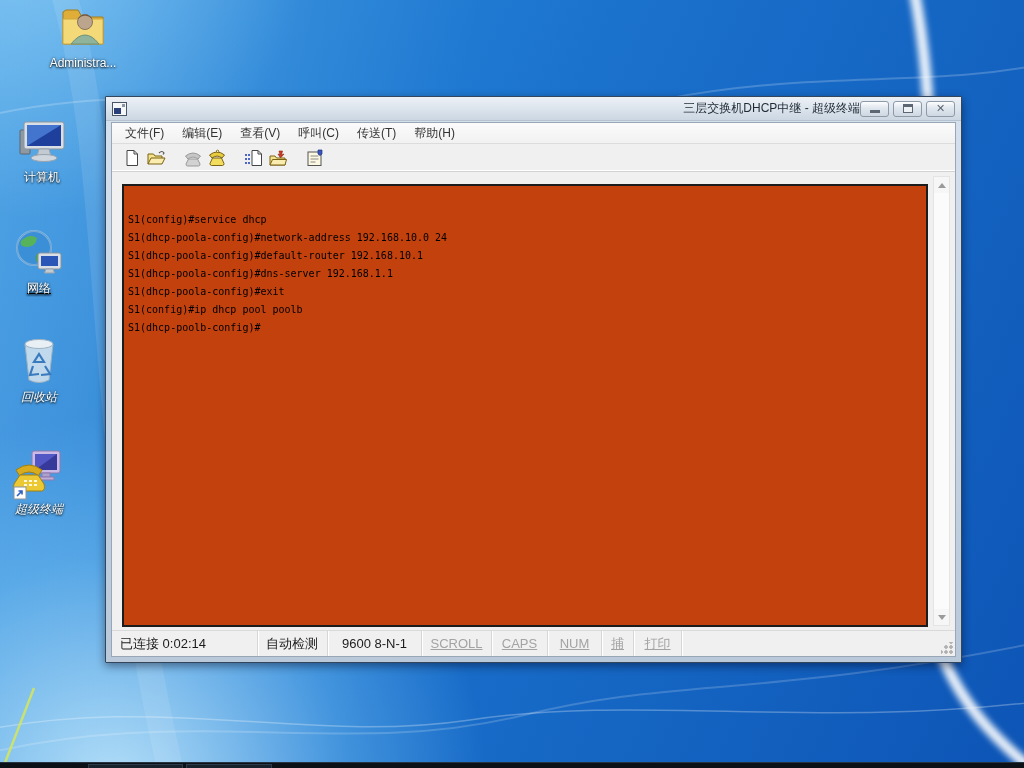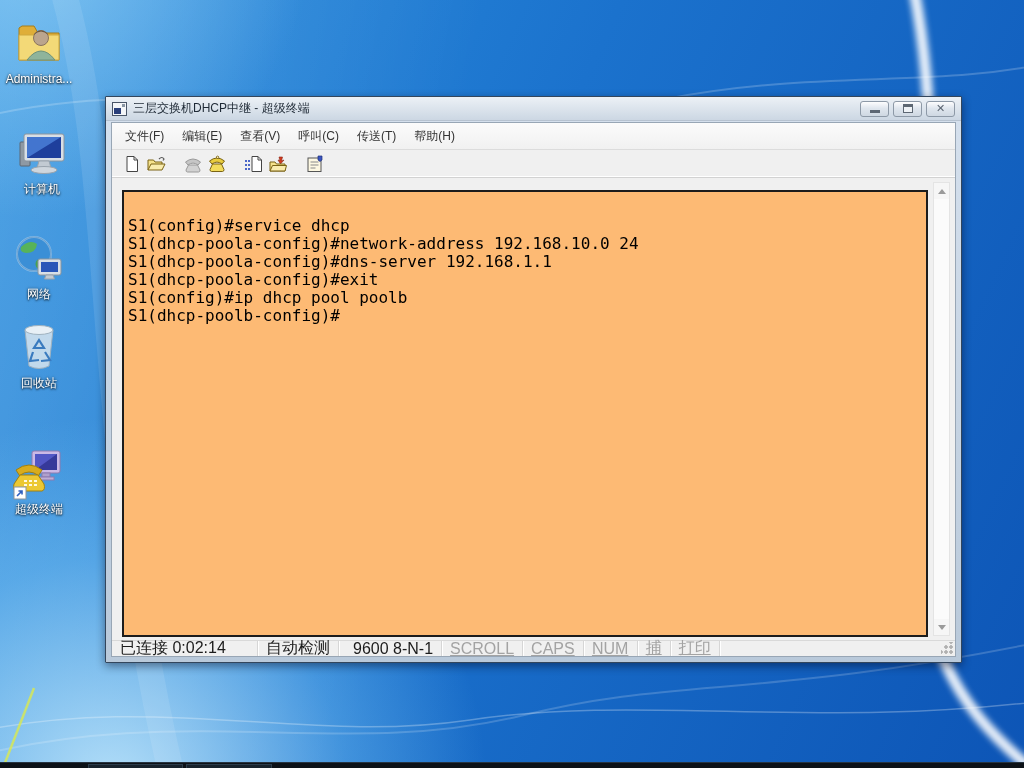--- a/index.html
+++ b/index.html
@@ -35,79 +35,79 @@
   }
   .titlebar {
     height:24px; display:flex; align-items:center; padding:0 6px;
     background:linear-gradient(#ecf1f6, #ccd7e3);
     border-bottom:1px solid #b6c2d0;
   }
   .titlebar .app-ico { width:15px; height:14px; margin-right:6px; position:relative; flex:0 0 auto; }
   .titlebar .app-ico .frame { position:absolute; inset:0; background:#f4f6f8; border:1px solid #4a5668; }
   .titlebar .app-ico .scr { position:absolute; left:2px; bottom:2px; width:7px; height:6px; background:#2a3f7a; }
   .titlebar .app-ico .dot { position:absolute; right:2px; top:2px; width:3px; height:3px; background:#8a96a4; }
-  .title-text { font-size:12px; color:#1f2a36; flex:1 1 auto; white-space:nowrap; overflow:hidden; }
+  .title-text { font-size:12px; color:#1f2a36; flex:1 1 auto; white-space:nowrap; overflow:hidden;text-align:right; }
   .caption-buttons { display:flex; gap:4px; }
   .cap-btn {
     width:29px; height:16px; border:1px solid #8d99a7; border-radius:3px;
     background:linear-gradient(#fdfdfe, #dfe6ee 45%, #cfd8e2);
     display:flex; align-items:center; justify-content:center; cursor:default;
   }
   .cap-btn .min-glyph { width:10px; height:3px; background:#5d6773; margin-top:6px; }
   .cap-btn .max-glyph { width:10px; height:9px; border:1px solid #5d6773; border-top:3px solid #5d6773; background:#eef2f6; }
   .cap-btn .close-glyph { font-size:11px; font-weight:bold; color:#5d6773; line-height:1; }
 
   .window-inner {
     position:absolute; left:5px; right:5px; top:25px; bottom:5px;
     background:#f0f0f0; border:1px solid #98a6b5;
     display:flex; flex-direction:column;
   }
 
   
   .menubar {
-    height:27px; display:flex; align-items:center; padding:0 4px;
+    height:21px; display:flex; align-items:center; padding:0 4px;
     background:linear-gradient(#fbfbfb,#f1f1f1);
     border-bottom:1px solid #dcdcdc; flex:0 0 auto;
   }
   .menu-item { font-size:12px; color:#333; padding:2px 9px; border-radius:2px; }
 
   
   .toolbar {
     height:28px; display:flex; align-items:center; padding:0 8px;
     background:#f0f0f0; border-bottom:1px solid #d2d2d2;
     box-shadow:inset 0 -1px 0 #ffffff; flex:0 0 auto;
   }
   .tool-btn { width:24px; height:24px; display:flex; align-items:center; justify-content:center; border:1px solid transparent; border-radius:2px; }
   .tool-gap { width:13px; }
 
   
   .client { position:relative; flex:1 1 auto; background:#f0f0f0; }
   .terminal {
     position:absolute; left:10px; top:12px; right:27px; bottom:3px;
-    background:#fdba74; border:2px solid #1c1c1c;
+    background:#c2410c; border:2px solid #1c1c1c;
     padding:25px 12px 0 4px;
     font-family:"DejaVu Sans Mono","Liberation Mono",monospace;
-    font-size:16px; line-height:18px; color:#000;
+    font-size:10px; line-height:18px; color:#000;
     overflow:hidden; cursor:text;
   }
   .terminal .tline { white-space:pre; }
 
   .scrollbar {
     position:absolute; right:5px; top:4px; bottom:4px; width:17px;
     background:#fbfbfb; border:1px solid #e4e4e4;
     display:flex; flex-direction:column; justify-content:space-between;
   }
   .sb-btn { height:16px; display:flex; align-items:center; justify-content:center; background:#f6f6f6; }
   .tri-up { width:0; height:0; border-left:4px solid transparent; border-right:4px solid transparent; border-bottom:5px solid #9a9a9a; }
   .tri-down { width:0; height:0; border-left:4px solid transparent; border-right:4px solid transparent; border-top:5px solid #9a9a9a; }
 
   
   .statusbar {
-    height:16px; flex:0 0 auto; display:flex; align-items:flex-end;
-    background:#f0f0f0; border-top:1px solid #d9d9d9; font-size:16px; color:#1c1c1c;
+    height:26px; flex:0 0 auto; display:flex; align-items:flex-end;
+    background:#f0f0f0; border-top:1px solid #d9d9d9; font-size:13px; color:#1c1c1c;
     position:relative;
   }
   .sb-panel { height:100%; display:flex; align-items:center; padding:0 8px; border-right:1px solid #d6d6d6; box-shadow:1px 0 0 #ffffff; white-space:nowrap; }
   .sb-panel.dim { color:#a3a3a3; justify-content:center;text-decoration:underline; }
   .sb-fill { flex:1 1 auto; height:100%; }
   .resize-grip { position:absolute; right:2px; bottom:2px; width:12px; height:12px;
     background:
       radial-gradient(circle 1.5px at 10px 10px, #b0b0b0 1.5px, transparent 2px),
       radial-gradient(circle 1.5px at 10px 5px,  #b0b0b0 1.5px, transparent 2px),
       radial-gradient(circle 1.5px at 5px 10px,  #b0b0b0 1.5px, transparent 2px),
@@ -131,68 +131,68 @@
       <path d="M-40 760 C 180 700, 340 760, 520 716 C 680 676, 760 700, 1050 640" stroke-opacity="0.18" stroke-width="2"></path>
       <path d="M-40 735 C 160 690, 300 745, 470 720 C 640 694, 820 730, 1050 700" stroke-opacity="0.28" stroke-width="1.5"></path>
       <path d="M-30 120 C 200 60, 420 150, 660 100 C 820 68, 940 90, 1060 60" stroke-opacity="0.20" stroke-width="2"></path>
       <path d="M60 -20 C 120 180, 90 420, 170 768" stroke-opacity="0.10" stroke-width="26"></path>
       <path d="M912 -20 C 958 200, 902 440, 926 600 C 944 700, 1000 745, 1070 800" stroke-opacity="0.9" stroke-width="11" style="filter:blur(3px)"></path>
       <path d="M3 768 L34 688" stroke="#d9e850" stroke-opacity="0.8" stroke-width="2.5"></path>
     </g>
   </svg>
 </div>
 
-<div class="desktop-icon" style="top:16px;">
+<div class="desktop-icon" style="top:0;margin-left:44px;">
   <svg class="ico" width="52" height="54" viewBox="0 0 52 54">
     <path d="M6 12 L6 44 L46 44 L46 17 L25 17 L21 10 L9 10 Z" fill="#dfae38" stroke="#a67c1a"></path>
     <path d="M6 19 L46 19 L46 44 L6 44 Z" fill="#f3d977" stroke="#cfa83e"></path>
     <circle cx="28" cy="22" r="7.5" fill="#bca58d" stroke="#8a745c"></circle>
     <path d="M20.5 19 q7.5 -7 15 0 q-3 -4.5 -7.5 -4.5 q-4.5 0 -7.5 4.5 z" fill="#6b5640"></path>
     <path d="M14 44 Q28 26 42 44 Z" fill="#8fb49b" stroke="#6d927a"></path>
   </svg>
   <div class="lbl">Administra...</div>
 </div>
 
-<div class="desktop-icon" style="top:128px;padding-left:6px;">
+<div class="desktop-icon" style="top:116px;padding-left:6px;">
   <svg class="ico" width="52" height="52" viewBox="0 0 52 52">
     <rect x="4" y="14" width="10" height="24" rx="1" fill="#8e99a4" stroke="#5d6773"></rect>
     <rect x="8" y="6" width="40" height="27" rx="2" fill="#d8dfe6" stroke="#8a949e"></rect>
     <rect x="11" y="9" width="34" height="21" fill="#1e3f9c"></rect>
     <path d="M11 9 L45 9 L11 30 Z" fill="#4a7fd8" opacity="0.85"></path>
     <path d="M23 33 h10 l2 7 h-14 z" fill="#c2cad2" stroke="#99a3ad"></path>
     <ellipse cx="28" cy="42" rx="13" ry="3.5" fill="#cfd6dd" stroke="#99a3ad"></ellipse>
   </svg>
   <div class="lbl">计算机</div>
 </div>
 
-<div class="desktop-icon" style="top:233px;">
+<div class="desktop-icon" style="top:227px;text-decoration:underline;">
   <svg class="ico" width="52" height="52" viewBox="0 0 52 52">
     <circle cx="21" cy="21" r="17" fill="#3b8fd6" stroke="#1d6db2"></circle>
     <path d="M8 14 q9 -8 16 -3 q-1 9 -11 9 q-7 -1 -5 -6z" fill="#57b35a"></path>
     <path d="M24 27 q9 -3 12 4 q-5 8 -12 4 q-3 -4 0 -8z" fill="#4aa050"></path>
     <circle cx="21" cy="21" r="17" fill="none" stroke="#ffffff" stroke-opacity="0.35" stroke-width="2"></circle>
     <rect x="25" y="26" width="23" height="16" rx="2" fill="#d8dfe6" stroke="#8a949e"></rect>
     <rect x="28" y="29" width="17" height="10" fill="#2a56b8"></rect>
     <path d="M33 42 h7 l1.5 4 h-10 z" fill="#c2cad2" stroke="#99a3ad"></path>
   </svg>
   <div class="lbl">网络</div>
 </div>
 
-<div class="desktop-icon" style="top:320px;">
+<div class="desktop-icon" style="top:334px;font-style:italic;">
   <svg class="ico" width="52" height="54" viewBox="0 0 52 54">
     <path d="M12 10 L16 46 Q26 51 36 46 L40 10" fill="rgba(215,228,238,0.85)" stroke="#9fb2c0"></path>
     <ellipse cx="26" cy="10" rx="14" ry="4.5" fill="#e8f0f6" stroke="#9fb2c0"></ellipse>
     <path d="M26 20 l5 8 h-10 z" fill="none" stroke="#3a7bbf" stroke-width="2.2"></path>
     <path d="M20 32 l-3 9 l9 -1" fill="none" stroke="#3a7bbf" stroke-width="2.2"></path>
     <path d="M32 32 l5 8 l-9 1" fill="none" stroke="#3a7bbf" stroke-width="2.2"></path>
   </svg>
   <div class="lbl">回收站</div>
 </div>
 
-<div class="desktop-icon" style="top:446px;">
+<div class="desktop-icon" style="top:446px;font-style:italic;">
   <svg class="ico" width="54" height="54" viewBox="0 0 54 54">
     <rect x="20" y="5" width="28" height="22" rx="2" fill="#cbb9e6" stroke="#8d7ab0"></rect>
     <rect x="23" y="8" width="22" height="16" fill="#36399a"></rect>
     <path d="M23 8 L45 8 L23 24 Z" fill="#5a5fd0" opacity="0.8"></path>
     <rect x="30" y="27" width="8" height="4" fill="#b0a0cc" stroke="#8d7ab0"></rect>
     <rect x="26" y="31" width="16" height="3" fill="#bdaed6" stroke="#8d7ab0"></rect>
     <path d="M4 24 q13 -10 26 0 l-3.5 5.5 q-9.5 -7 -19 0 z" fill="#d8ac1e" stroke="#a08010"></path>
     <path d="M8 29 h18 l6 9 q1.5 6 -2 7 H4 q-3.5 -1 -2 -7 z" fill="#ecc832" stroke="#a08010"></path>
     <g fill="#fff8e0">
         <rect x="12" y="34" width="3" height="2"></rect>
@@ -302,20 +302,21 @@
             </g>
           <path d="M13 1 h4 v4 l-2 1.5 l-2 -1.5 z" fill="#3a55c0" stroke="#20307a" stroke-width="0.7"></path>
         </svg>
       </span>
     </div>
 
     <div class="client">
       <div class="terminal">
         <div class="tline">S1(config)#service dhcp</div>
         <div class="tline">S1(dhcp-poola-config)#network-address 192.168.10.0 24</div>
+        <div class="tline">S1(dhcp-poola-config)#default-router 192.168.10.1</div>
         <div class="tline">S1(dhcp-poola-config)#dns-server 192.168.1.1</div>
         <div class="tline">S1(dhcp-poola-config)#exit</div>
         <div class="tline">S1(config)#ip dhcp pool poolb</div>
         <div class="tline">S1(dhcp-poolb-config)#</div>
       </div>
       <div class="scrollbar">
         <span class="sb-btn">
             <span class="tri-up"></span>
           </span>
         <span class="sb-btn">

